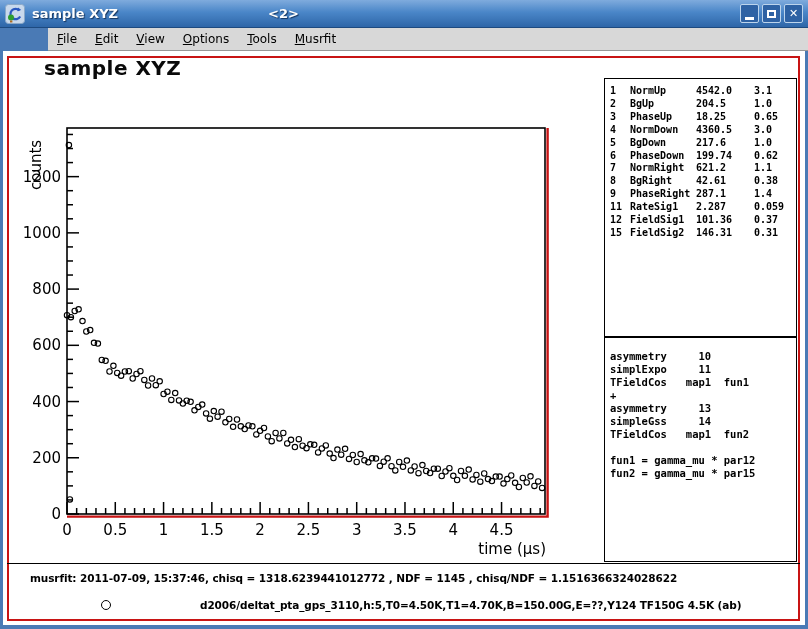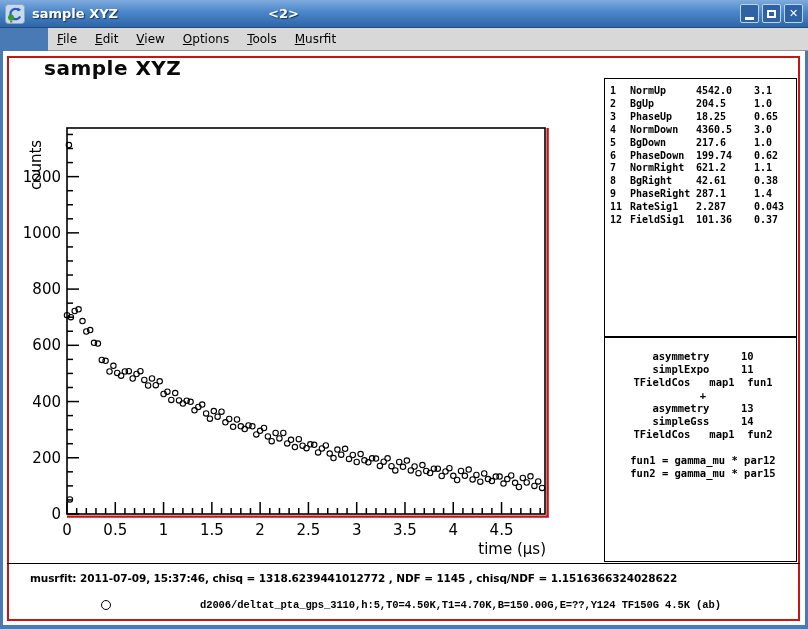--- a/index.html
+++ b/index.html
@@ -63,38 +63,38 @@
     font-size:10px;font-weight:bold;line-height:12.9px;color:#000;
     padding-left:5px;
   }
   .theory-box{
     position:absolute;left:604px;top:336.5px;width:193px;height:225px;
     border:1.5px solid #000;box-sizing:border-box;background:#fff;overflow:hidden;
   }
   .theory-box pre{
     margin:12px 0 0 5px;
     font-family:"DejaVu Sans Mono","Liberation Mono",monospace;
-    font-size:10.5px;font-weight:bold;line-height:13px;color:#000;text-align:center;
+    font-size:10.5px;font-weight:bold;line-height:13px;color:#000;
   }
   
   .divider{
     position:absolute;left:7px;top:563px;width:793px;height:0;
     border-top:1.5px solid #000;
   }
   .fit-info{
     position:absolute;left:30px;top:572px;font-size:10.5px;font-weight:bold;color:#000;
     letter-spacing:-0.1px;white-space:nowrap;text-align:center;
   }
   .legend-marker{
     position:absolute;left:101px;top:600px;width:8px;height:8px;border:1.4px solid #000;
     border-radius:50%;background:#fff;
   }
   .legend-text{
     position:absolute;left:200px;top:599px;font-size:10.5px;font-weight:bold;color:#000;
-    letter-spacing:-0.1px;white-space:nowrap;font-family:Liberation Mono, monospace;
+    letter-spacing:-0.1px;white-space:nowrap;
   }
 </style>
 </head>
 <body>
 
 <div class="titlebar">
   <svg class="app-icon" viewBox="0 0 20 20">
     <rect x="0.5" y="0.5" width="19" height="19" rx="3" fill="#c9d9ec" stroke="#8aa8c8"></rect>
     <path d="M14.5 6.5 A 5.2 5.2 0 1 0 15.2 12.5" fill="none" stroke="#2b59c0" stroke-width="2.2"></path>
     <path d="M13 3.5 l3.2 2.6 -4 1.2 z" fill="#2b59c0"></path>
@@ -407,27 +407,33 @@
     <div class="param-row">
       <span>9</span>
       <span>PhaseRight</span>
       <span>287.1</span>
       <span>1.4</span>
     </div>
     <div class="param-row">
       <span>11</span>
       <span>RateSig1</span>
       <span>2.287</span>
-      <span>0.043</span>
+      <span>0.059</span>
     </div>
     <div class="param-row">
       <span>12</span>
       <span>FieldSig1</span>
       <span>101.36</span>
       <span>0.37</span>
+    </div>
+    <div class="param-row">
+      <span>15</span>
+      <span>FieldSig2</span>
+      <span>146.31</span>
+      <span>0.31</span>
     </div>
   </div>
 
 <div class="theory-box">
   <pre id="theory-pre">asymmetry     10
 simplExpo     11
 TFieldCos   map1  fun1
 +
 asymmetry     13
 simpleGss     14

